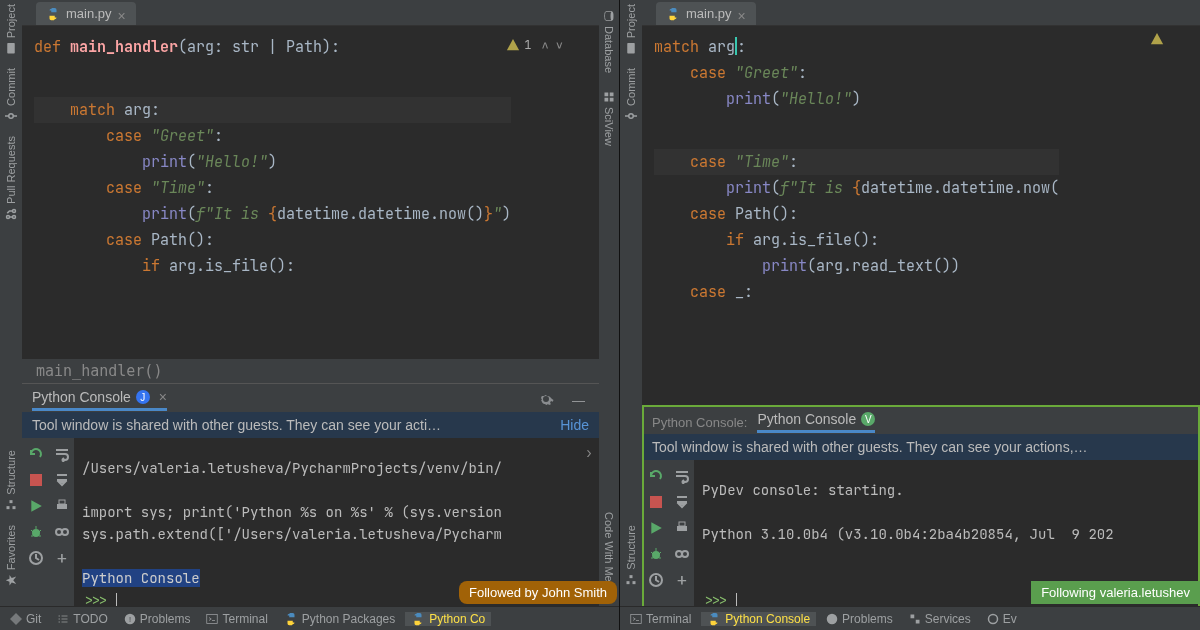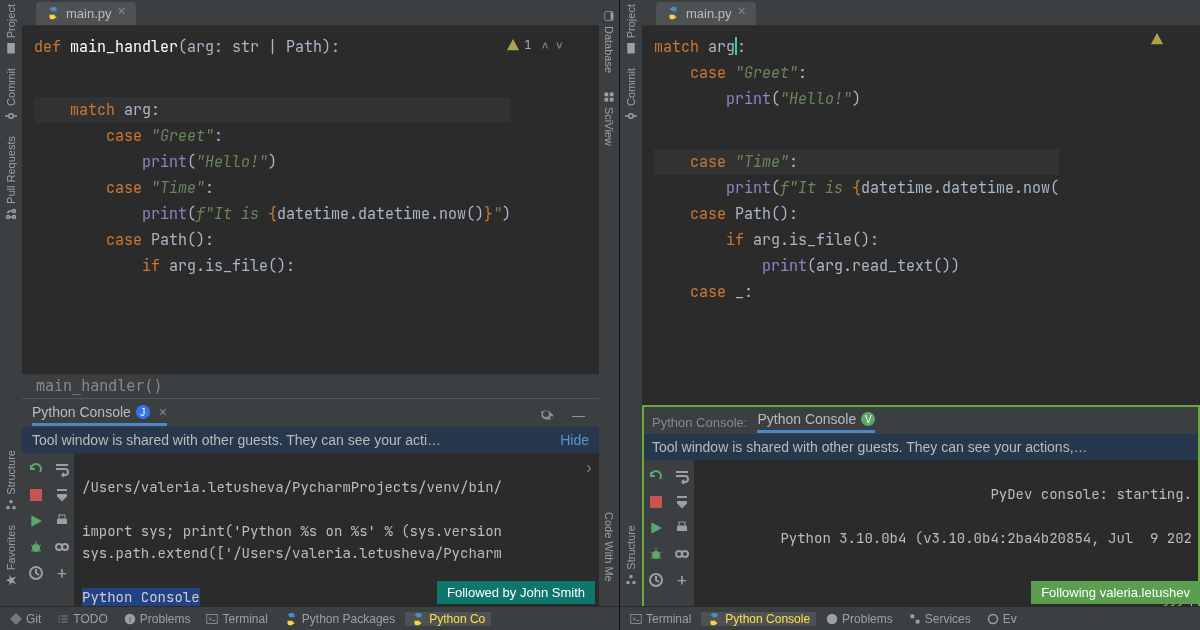--- a/index.html
+++ b/index.html
@@ -29,59 +29,59 @@
 .vlabel svg { transform: rotate(90deg); }
 .right-toolstrip {
   width: 20px; background:#3c3f41;
   display:flex; flex-direction:column; align-items:center; gap:18px;
   padding-top:10px; color:#9da0a2; font-size:11px;
 }
 .editor-area { flex: 1; display: flex; flex-direction: column; min-width: 0; }
 .tabbar { height: 26px; background: #3c3f41; display: flex; align-items: flex-end; padding-left: 14px; border-bottom: 1px solid #323232;}
 .filetab {
   background: #4e5254; color: #bbbbbb;
-  padding: 4px 10px; display:flex; align-items:flex-start; gap:6px;
+  padding: 4px 10px; display:flex; align-items:flex-end; gap:6px;
   border-top-left-radius: 4px; border-top-right-radius: 4px;
   font-size: 13px;
 }
 .py-icon { width:14px; height:14px; }
 .tab-close { color:#888; font-size:14px; line-height:10px; cursor:pointer; }
 .code-block { flex:1; display:flex; background:#2b2b2b; font-family: "JetBrains Mono","Consolas",monospace; font-size:15px; line-height:26px; position:relative; overflow:hidden;}
 .gutter { width:46px; text-align:right; padding:8px 10px 0 0; color:#606366; user-select:none; background:#313335;}
 .codelines { padding:8px 0 0 12px; white-space:pre; }
 .code-kw { color:#cc7832; }
-.code-fn { color:#ffffff; }
+.code-fn { color:#fca5a5;font-weight:bold; }
 .code-str { color:#6a8759; font-style:italic;}
 .code-param { color:#a9b7c6; }
 .code-builtin { color:#8888c6; }
 .warn-indicator { position:absolute; top:6px; right:36px; color:#aaa; font-size:12px; display:flex; align-items:center; gap:4px;}
 .breadcrumb { background:#3c3f41; color:#888; padding:3px 14px; font-family:monospace; font-size:15px;}
 .console-container { background:#2b2b2b; border-top:1px solid #555; }
-.console-container.bordered { outline:2px solid #6aaa3a; outline-offset:-2px;text-align:right;}
+.console-container.bordered { outline:2px solid #6aaa3a; outline-offset:-2px;}
 .console-tabs { display:flex; align-items:center; background:#3c3f41; padding:4px 10px 0 10px; gap:10px; height:28px;}
 .console-tab { color:#bbbbbb; font-size:14px; padding-bottom:3px; display:flex; align-items:center; gap:5px; cursor:pointer;}
 .console-tab.active { border-bottom: 3px solid #4a88c7; }
 .badge-j { background:#3574f0; color:#fff; border-radius:50%; width:14px; height:14px; font-size:10px; display:inline-flex; align-items:center; justify-content:center;}
 .badge-v { background:#59a869; color:#fff; border-radius:50%; width:14px; height:14px; font-size:10px; display:inline-flex; align-items:center; justify-content:center;}
 .console-tabs .spacer { flex:1; }
 .gear-icon, .min-icon { color:#9da0a2; cursor:pointer; padding:0 4px; }
 .share-banner { background:#27384c; color:#bbb; padding:5px 10px; font-size:14px; display:flex; justify-content:space-between;}
 .share-banner .hide { color:#5894d6; cursor:pointer; }
 .console-body { display:flex; min-height:170px; font-family:"JetBrains Mono","Consolas",monospace; font-size:14px; line-height:22px;}
 .console-toolbar { width:52px; background:#3c3f41; display:grid; grid-template-columns:1fr 1fr; gap:6px; padding:6px 4px; align-content:start;}
 .tbtn { width:20px; height:20px; display:flex; align-items:center; justify-content:center; color:#9da0a2; cursor:pointer;}
 .tbtn.green { color:#59a869; }
 .tbtn.red { color:#c75450; }
-.console-text { flex:1; padding:0 8px; color:#bbb; white-space:pre-wrap; overflow:hidden;margin-top:23px;}
+.console-text { flex:1; padding:19px 8px; color:#bbb; white-space:pre-wrap; overflow:hidden;}
 .prompt { color:#88be6c; }
 .bottom-bar { position:absolute; bottom:0; left:0; right:0; height:24px; background:#3c3f41; border-top:1px solid #2a2a2a; display:flex; align-items:center; padding:0 4px; gap:4px; font-size:12px; color:#9da0a2; overflow:hidden;}
 .bb-item { display:flex; align-items:center; gap:4px; padding:0 6px; cursor:pointer; white-space:nowrap;}
 .bb-item.active { background:#4e5254; color:#fde047; }
 .follow-badge { position:absolute; bottom:26px; padding:4px 10px; font-size:13px; color:#fff; }
-.follow-blue { background:#0f766e; right:24px; }
+.follow-blue { background:#a16207; right:2px;border-radius:8px; }
 .follow-green { background:#5a9e4e; right:0;margin-left:40px; }
 .caret { display:inline-block; width:1px; height:16px; background:#bbb; vertical-align:middle; animation:blink 1s step-end infinite;}
 @keyframes blink { 50% { opacity:0; } }
 .current-line { background:#323232; display:inline-block; width:100%;margin-top:37px; }
 .caret-teal { display:inline-block; width:2px; height:18px; background:#39c8b0; vertical-align:-3px;}
 </style>
 </head>
 <body>
 
 <div class="pane pane-left">

